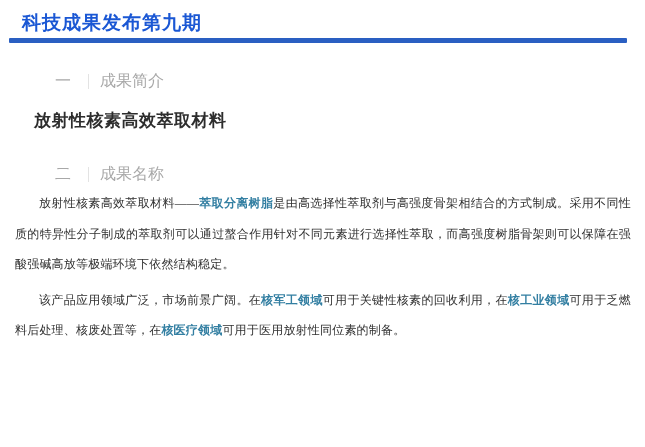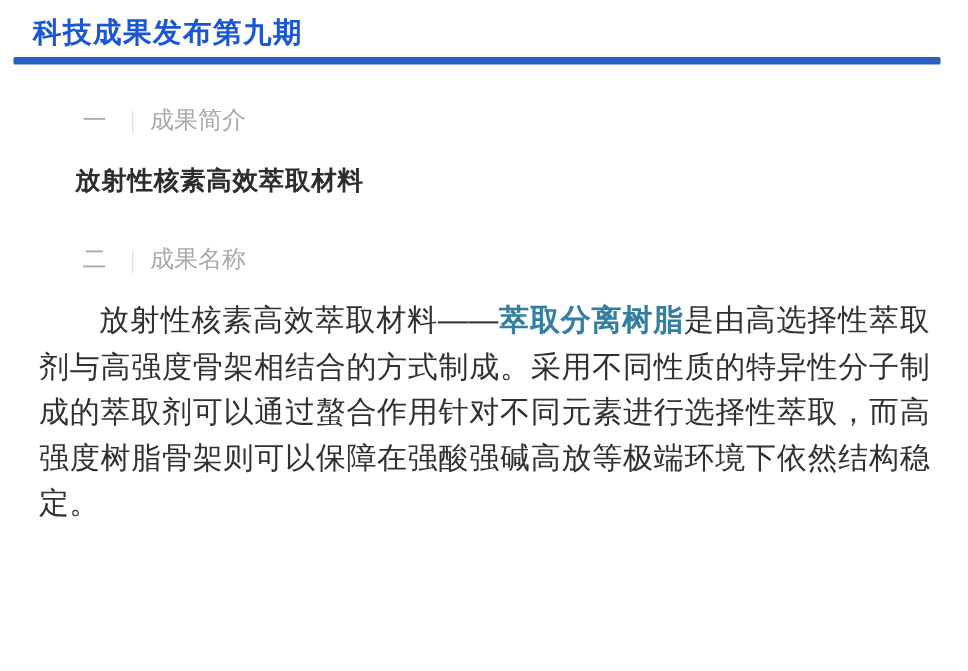--- a/index.html
+++ b/index.html
@@ -6,21 +6,21 @@
     margin: 0;
     padding: 0;
     background: #ffffff;
   }
   .page {
     position: relative;
     width: 645px;
     height: 386px;
     background: #ffffff;
     overflow: hidden;
-    font-family: Liberation Sans, sans-serif;
+    font-family: Liberation Serif, serif;
     box-sizing: border-box;
   }
   
   .header {
     padding-top: 12px;
   }
   .page-title {
     margin: 0 0 0 22px;
     font-size: 19px;
     line-height: 21px;
@@ -53,29 +53,29 @@
   }
   .section-label .sep {
     width: 1px;
     height: 15px;
     background: #e3e3e3;
     margin: 0 11px 0 12px;
   }
   .section-1 { margin-top: 29px; }
   .section-2 { margin-top: 33px; }
   .product-name {
-    margin: 19px 0 0 40px;
+    margin: 19px 0 0 24px;
     font-size: 17px;
     font-weight: bold;
     color: #2d2d2d;
     letter-spacing: 0.5px;
   }
   p.body-para {
-    margin: 16px;
-    font-size: 20px;
+    margin: 5px;
+    font-size: 12px;
     line-height: 30.5px;
     color: #303030;
     text-align: justify;
     text-indent: 2em;
     letter-spacing: 0.2px;
   }
   .para-1 { margin-top: 16px; }
   .para-2 { margin-top: 30px; }
   .hl {
     color: #337fa2;
@@ -102,15 +102,16 @@
     <p class="product-name">放射性核素高效萃取材料</p>
 
     <div class="section-label section-2">
       <span class="num">二</span>
       <span class="sep"></span>
       <span class="lbl">成果名称</span>
     </div>
 
     <p class="body-para para-1"><span>放射性核素高效萃取材料——</span><span class="hl">萃取分离树脂</span><span>是由高选择性萃取剂与高强度骨架相结合的方式制成。采用不同性质的特异性分子制成的萃取剂可以通过螯合作用针对不同元素进行选择性萃取，而高强度树脂骨架则可以保障在强酸强碱高放等极端环境下依然结构稳定。</span></p>
 
+    <p class="body-para para-2"><span>该产品应用领域广泛，市场前景广阔。在</span><span class="hl">核军工领域</span><span>可用于关键性核素的回收利用，在</span><span class="hl">核工业领域</span><span>可用于乏燃料后处理、核废处置等，在</span><span class="hl">核医疗领域</span><span>可用于医用放射性同位素的制备。</span></p>
 
   </div>
 </div>
 
 </body></html>

